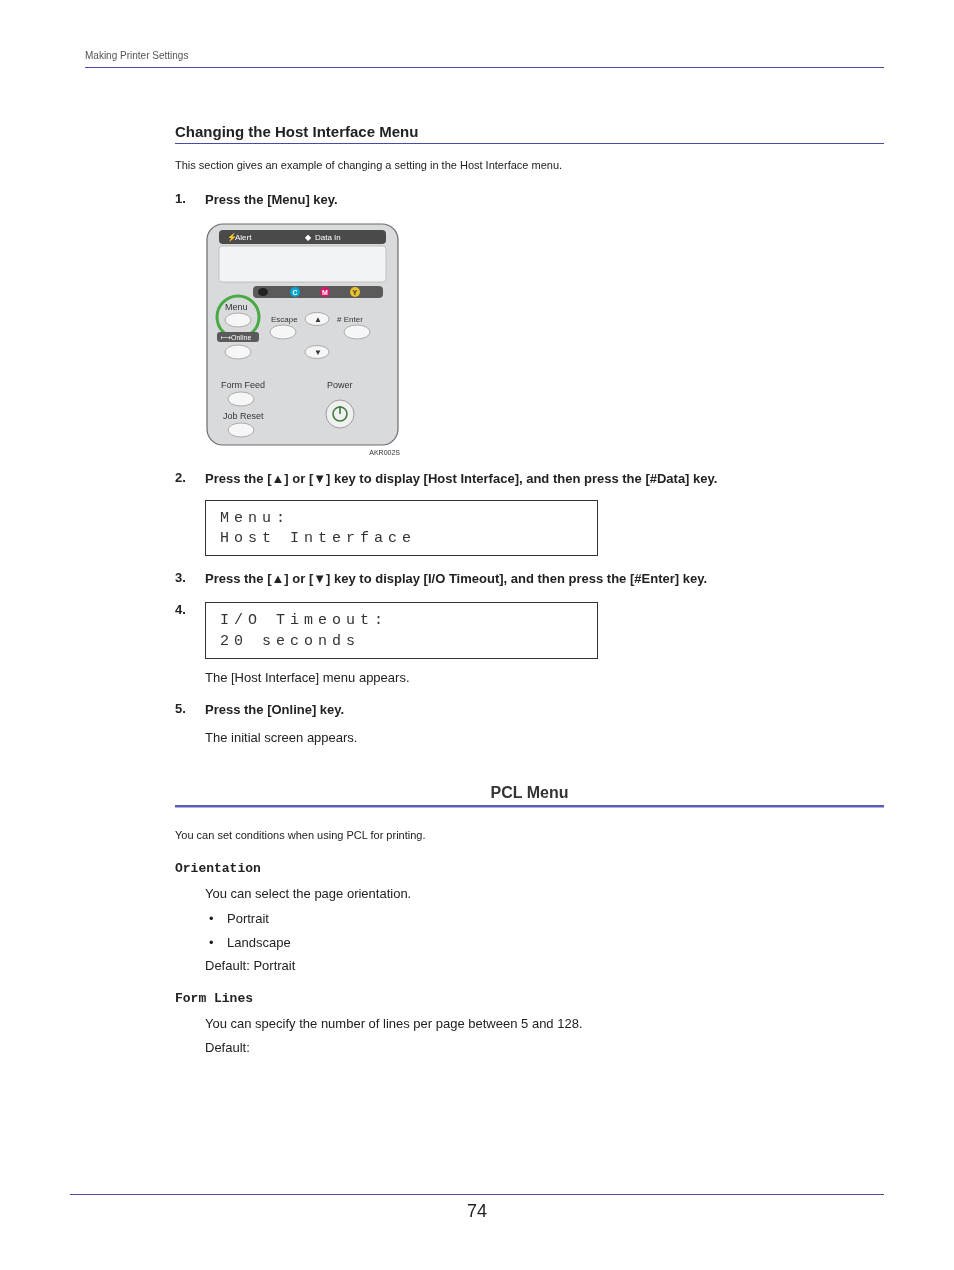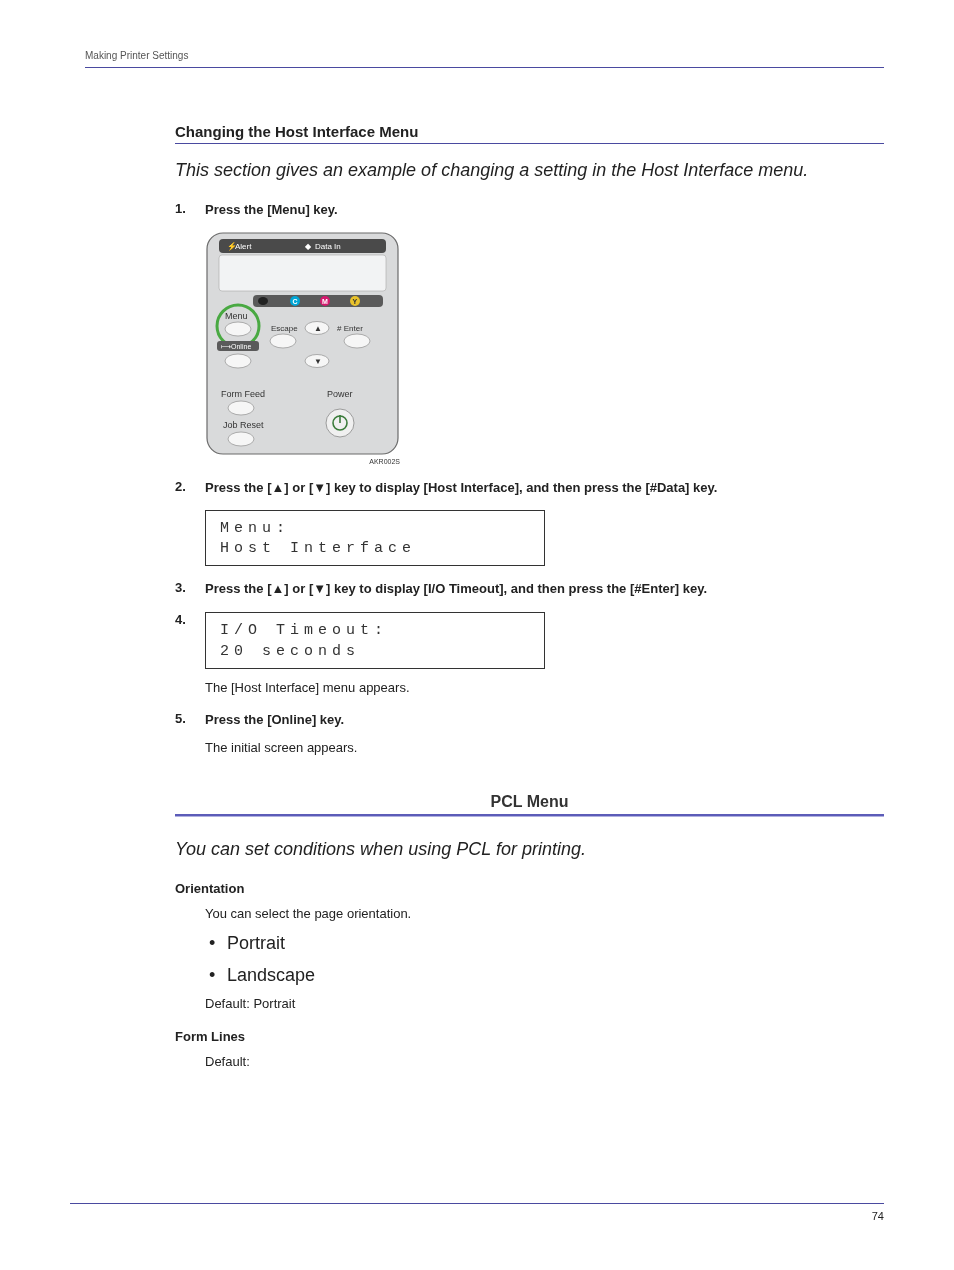--- a/index.html
+++ b/index.html
@@ -32,24 +32,23 @@
     font-weight: bold;
     color: #222;
     margin-bottom: 3px;
     margin-top: 24px;
   }
   .section-rule {
     border-top: 1px solid #4a4aa0;
     margin-bottom: 14px;
   }
   .body-text {
-    font-size: 18px;
+    font-size: 11px;
     margin-bottom: 18px;
     line-height: 1.4;
-    font-style: italic;
   }
   .step-list {
     list-style: none;
     counter-reset: step;
   }
   .step {
     position: relative;
     padding-left: 30px;
     margin-bottom: 14px;
   }
@@ -84,21 +83,21 @@
     font-size: 7px;
     text-align: right;
     color: #333;
     margin-top: 2px;
   }
   .lcd {
     border: 1px solid #333;
     margin-top: 12px;
     margin-left: 0;
     padding: 8px 14px 6px 14px;
-    width: 340px;
+    width: 393px;
     font-family: "Courier New", monospace;
     font-size: 15px;
     letter-spacing: 5px;
     line-height: 1.35;
     color: #333;
   }
   .section2-title {
     font-size: 16px;
     font-weight: bold;
     color: #333;
@@ -110,54 +109,55 @@
     border-top: 2px solid #5c5cb8;
     border-bottom: 1px solid #b0b0e0;
     height: 3px;
     margin-bottom: 20px;
   }
   .sub-head {
     font-weight: bold;
     font-size: 13px;
     margin-top: 14px;
     margin-bottom: 6px;
+    font-family: Liberation Mono, monospace;
   }
   .indent1 {
     margin-left: 30px;
     font-size: 13px;
     line-height: 1.8;
   }
   .bullet-list {
     list-style: none;
     margin-left: 30px;
     margin-top: 2px;
   }
   .bullet-list li {
-    font-size: 18px;
+    font-size: 13px;
     line-height: 1.8;
   }
   .bullet-list li::before {
     content: "•";
     display: inline-block;
     width: 18px;
     margin-left: 4px;
   }
   .footer {
     position: absolute;
     bottom: 48px;
     left: 70px;
     right: 70px;
   }
   .footer-rule {
     border-top: 1px solid #4a4aa0;
     margin-bottom: 6px;
   }
   .page-num {
-    text-align: right;
-    font-size: 11px;
+    text-align: center;
+    font-size: 18px;
   }
 </style>
 </head>
 <body>
 
 <div class="page">
 
   <div class="header-row">Making Printer Settings</div>
   <div class="header-rule"></div>
 
@@ -266,20 +266,21 @@
 
     <div class="sub-head">Orientation</div>
     <div class="indent1">You can select the page orientation.</div>
     <ul class="bullet-list">
       <li>Portrait</li>
       <li>Landscape</li>
     </ul>
     <div class="indent1">Default: Portrait</div>
 
     <div class="sub-head">Form Lines</div>
+    <div class="indent1">You can specify the number of lines per page between 5 and 128.</div>
     <div class="indent1">Default:</div>
 
   </div>
 </div>
 
 <div class="footer">
   <div class="footer-rule"></div>
   <div class="page-num">74</div>
 </div>
 

